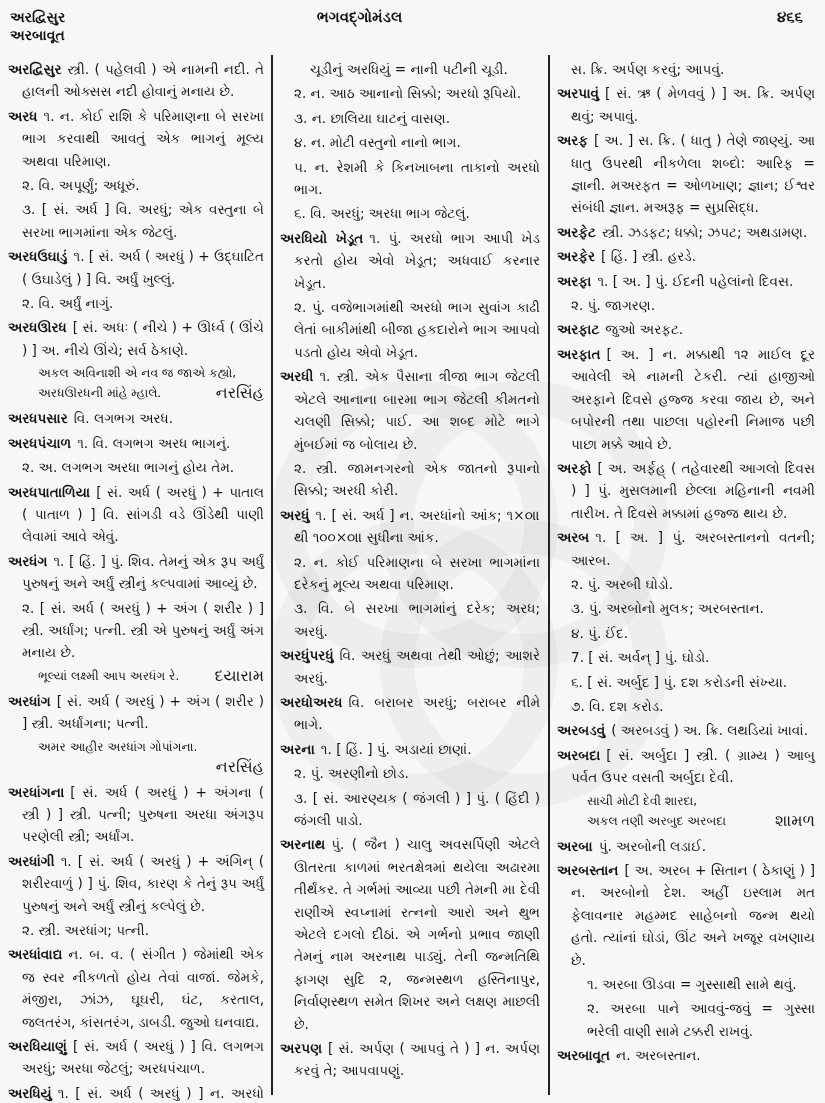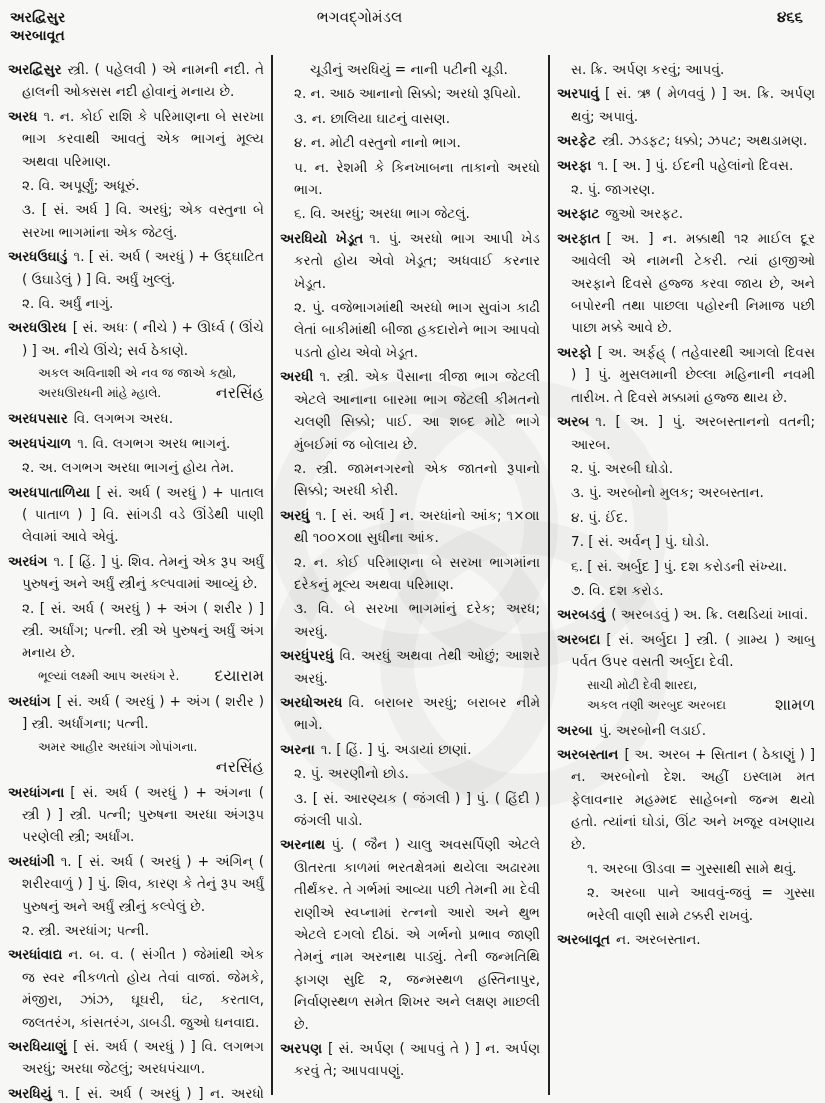--- a/index.html
+++ b/index.html
@@ -3,21 +3,21 @@
 <meta charset="utf-8">
 <style>
   html, body { margin: 0; padding: 0; }
   body {
     width: 825px; height: 1103px; position: relative; overflow: hidden;
     background: #f7f7f5; color: #141414;
     font-family: "DejaVu Sans", "Liberation Sans", sans-serif;
   }
   .watermark { position: absolute; border-radius: 50%; border: 34px solid rgba(0,0,0,0.035); pointer-events: none; }
   .header-left { position: absolute; left: 10px; top: 8px; font-size: 14px; font-weight: bold; line-height: 18px; }
-  .header-title { position: absolute; left: 0; width: 719px; top: 8px; text-align: center; font-size: 15px; font-weight: normal; }
+  .header-title { position: absolute; left: 0; width: 719px; top: 8px; text-align: center; font-size: 15px; font-weight: bold; }
   .page-number { position: absolute; right: 22px; top: 8px; font-size: 15px; font-weight: bold; margin-left: 12px; }
   .rule { position: absolute; top: 55px; height: 1040px; width: 2px; background: #222; }
   .column { position: absolute; top: 58px; font-size: 13.6px; line-height: 22.4px; }
   .column p { margin: 0 0 2px 0; text-align: justify; }
   .entry { padding-left: 14px; text-indent: -14px; }
   .entry .head { font-weight: bold; margin-right: 6px; }
   .sense { padding-left: 14px; }
   .idiom { padding-left: 30px; text-indent: 0; }
   .quote { padding-left: 30px; font-size: 12.2px; line-height: 20px; margin: 2px 0 4px 0; }
   .quote .qline { display: block; }
@@ -95,21 +95,23 @@
     <p class="entry"><span class="head">અરધોઅરધ</span><span class="text">વિ. બરાબર અરધું; બરાબર નીમે ભાગે.</span></p>
     <p class="entry"><span class="head">અરના</span><span class="text">૧. [ હિં. ] પું. અડાયાં છાણાં.</span></p>
     <p class="sense">૨. પું. અરણીનો છોડ.</p>
     <p class="sense">૩. [ સં. આરણ્યક ( જંગલી ) ] પું. ( હિંદી ) જંગલી પાડો.</p>
     <p class="entry"><span class="head">અરનાથ</span><span class="text">પું. ( જૈન ) ચાલુ અવસર્પિણી એટલે ઊતરતા કાળમાં ભરતક્ષેત્રમાં થયેલા અઢારમા તીર્થંકર. તે ગર્ભમાં આવ્યા પછી તેમની મા દેવી રાણીએ સ્વપ્નામાં રત્નનો આરો અને થુભ એટલે દગલો દીઠાં. એ ગર્ભનો પ્રભાવ જાણી તેમનું નામ અરનાથ પાડ્યું. તેની જન્મતિથિ ફાગણ સુદિ ૨, જન્મસ્થળ હસ્તિનાપુર, નિર્વાણસ્થળ સમેત શિખર અને લક્ષણ માછલી છે.</span></p>
     <p class="entry"><span class="head">અરપણ</span><span class="text">[ સં. અર્પણ ( આપવું તે ) ] ન. અર્પણ કરવું તે; આપવાપણું.</span></p>
   </section>
 <section class="column" style="left:557px;width:258px;">
     <p class="sense">સ. ક્રિ. અર્પણ કરવું; આપવું.</p>
     <p class="entry"><span class="head">અરપાવું</span><span class="text">[ સં. ઋ ( મેળવવું ) ] અ. ક્રિ. અર્પણ થવું; અપાવું.</span></p>
+    <p class="entry"><span class="head">અરફ</span><span class="text">[ અ. ] સ. ક્રિ. ( ધાતુ ) તેણે જાણ્યું. આ ધાતુ ઉપરથી નીકળેલા શબ્દો: આરિફ = જ્ઞાની. મઅરફત = ઓળખાણ; જ્ઞાન; ઈશ્વર સંબંધી જ્ઞાન. મઅરૂફ = સુપ્રસિદ્ધ.</span></p>
     <p class="entry"><span class="head">અરફેટ</span><span class="text">સ્ત્રી. ઝડફટ; ધક્કો; ઝપટ; અથડામણ.</span></p>
+    <p class="entry"><span class="head">અરફેર</span><span class="text">[ હિં. ] સ્ત્રી. હરડે.</span></p>
     <p class="entry"><span class="head">અરફા</span><span class="text">૧. [ અ. ] પું. ઈદની પહેલાંનો દિવસ.</span></p>
     <p class="sense">૨. પું. જાગરણ.</p>
     <p class="entry"><span class="head">અરફાટ</span><span class="text">જુઓ અરફટ.</span></p>
     <p class="entry"><span class="head">અરફાત</span><span class="text">[ અ. ] ન. મક્કાથી ૧૨ માઈલ દૂર આવેલી એ નામની ટેકરી. ત્યાં હાજીઓ અરફાને દિવસે હજ્જ કરવા જાય છે, અને બપોરની તથા પાછલા પહોરની નિમાજ પછી પાછા મક્કે આવે છે.</span></p>
     <p class="entry"><span class="head">અરફો</span><span class="text">[ અ. અર્ફહ્ ( તહેવારથી આગલો દિવસ ) ] પું. મુસલમાની છેલ્લા મહિનાની નવમી તારીખ. તે દિવસે મક્કામાં હજ્જ થાય છે.</span></p>
     <p class="entry"><span class="head">અરબ</span><span class="text">૧. [ અ. ] પું. અરબસ્તાનનો વતની; આરબ.</span></p>
     <p class="sense">૨. પું. અરબી ઘોડો.</p>
     <p class="sense">૩. પું. અરબોનો મુલક; અરબસ્તાન.</p>
     <p class="sense">૪. પું. ઈંદ.</p>
     <p class="sense">7. [ સં. અર્વન્ ] પું. ઘોડો.</p>

